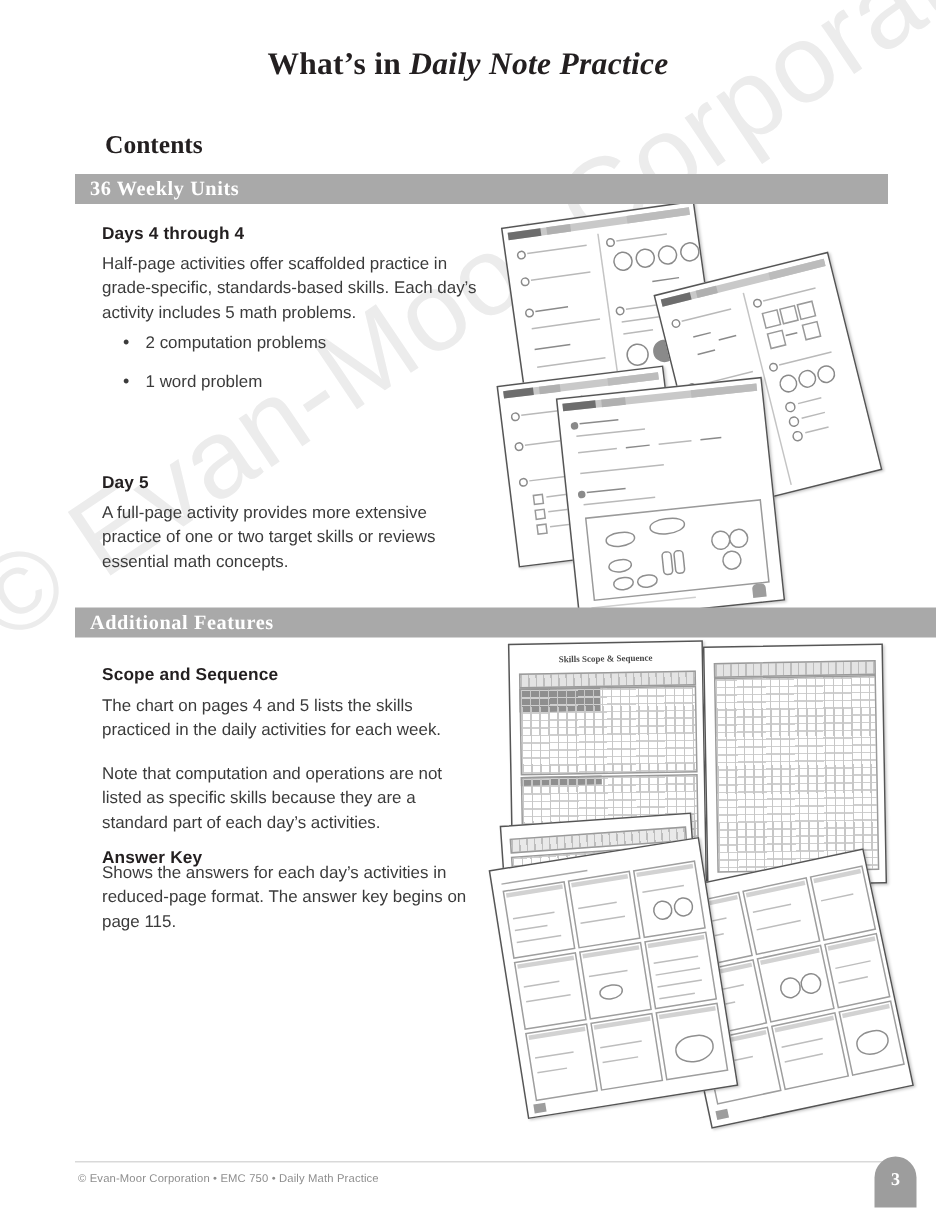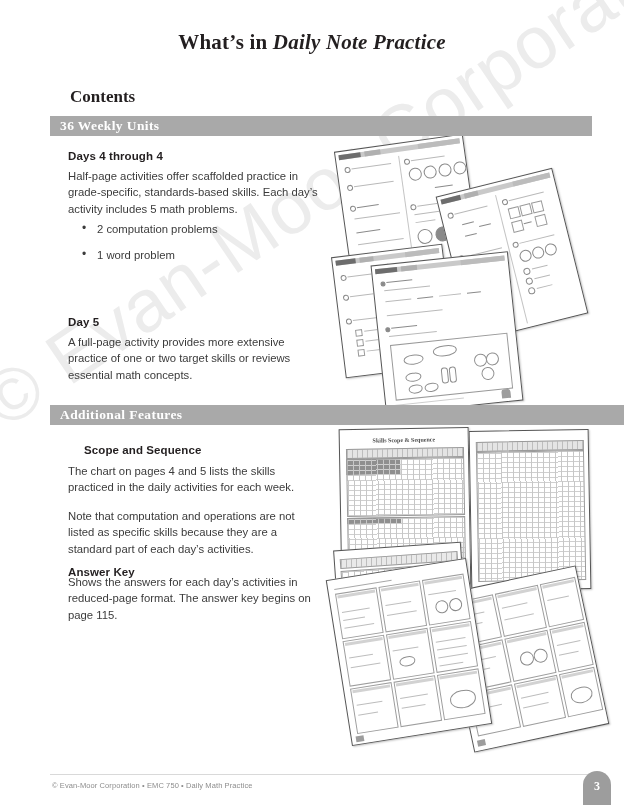--- a/index.html
+++ b/index.html
@@ -129,21 +129,21 @@
     font-size: 12px;
     color: #3b3b3b;
   }
 
   #sub-days1-4 { top: 150px; }
   #par-days1-4 { top: 168px; }
   #bullets-days { top: 222px; }
   #sub-day5 { top: 316px; }
   #par-day5 { top: 334px; }
 
-  #sub-scope { top: 444px; margin-left: 16px; }
+  #sub-scope { top: 444px; }
   #par-scope-1 { top: 463px; }
   #par-scope-2 { top: 508px; }
   #sub-answer { top: 566px; }
   #par-answer { top: 574px; }
 
   
   #footer-rule {
     position: absolute;
     left: 50px;
     top: 774px;

